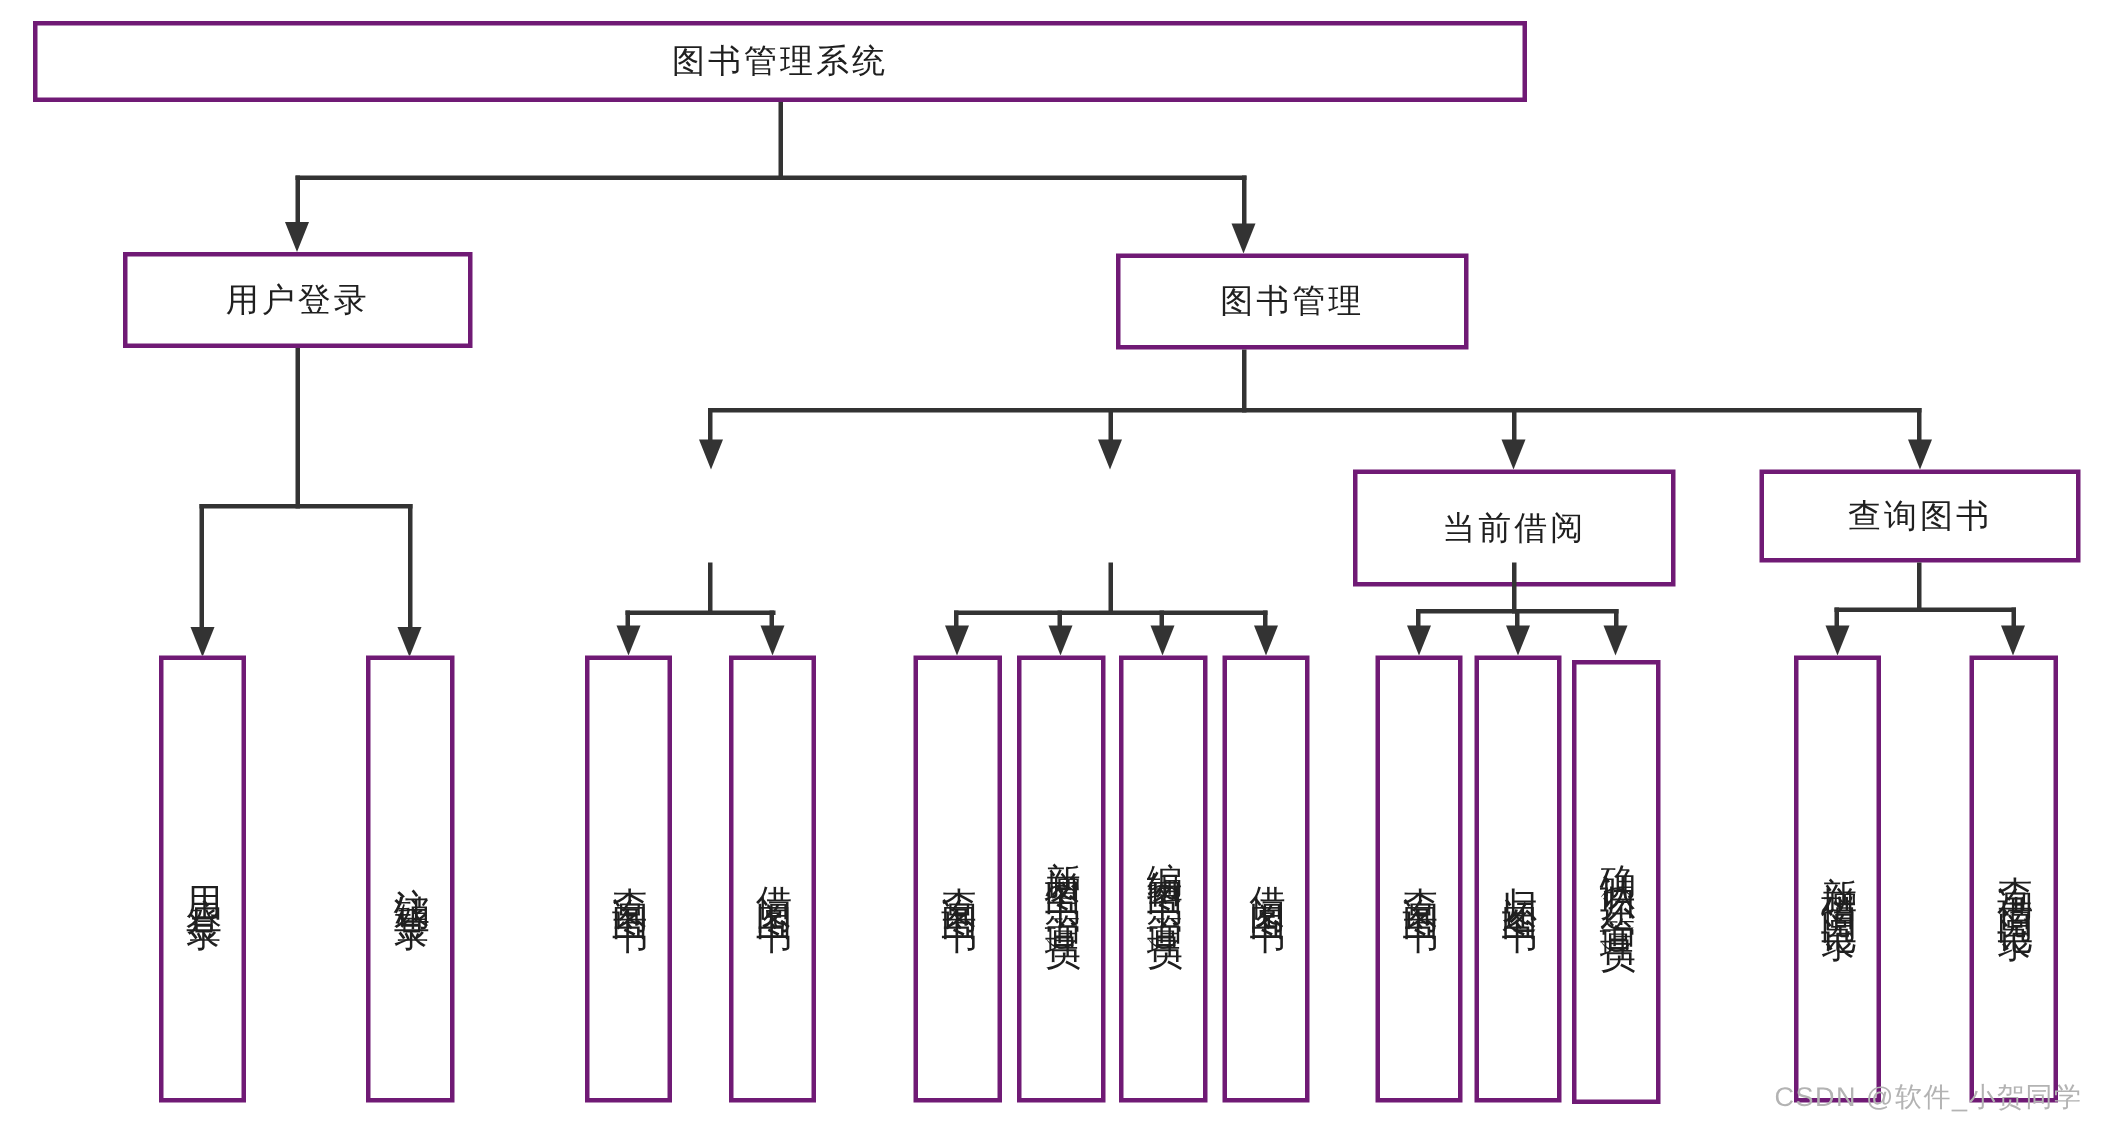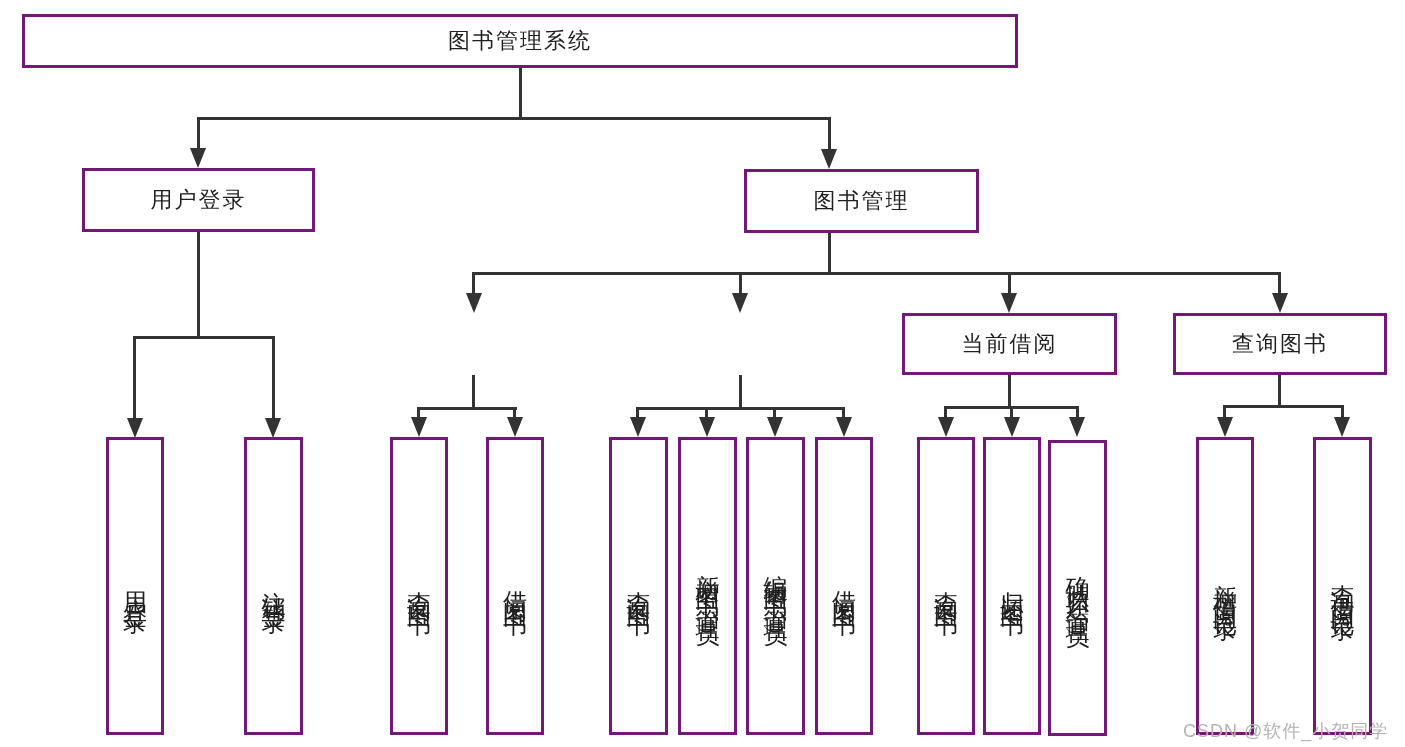--- a/index.html
+++ b/index.html
@@ -84,21 +84,21 @@
   <div class="line hline" style="left:472px; top:272px; width:809px;"></div>
   <div class="line vline" style="left:472px; top:272px; height:25px;"></div>
   <div class="arrow" style="left:466px; top:293px;"></div>
   <div class="line vline" style="left:739px; top:272px; height:25px;"></div>
   <div class="arrow" style="left:732px; top:293px;"></div>
   <div class="line vline" style="left:1008px; top:272px; height:25px;"></div>
   <div class="arrow" style="left:1001px; top:293px;"></div>
   <div class="line vline" style="left:1278px; top:272px; height:25px;"></div>
   <div class="arrow" style="left:1272px; top:293px;"></div>
 
-  <div class="box hbox" style="left:902px; top:313px; width:215px; height:62px;">
+  <div class="box hbox" style="left:902px; top:313px; width:215px; height:78px;">
     <span>当前借阅</span>
   </div>
   <div class="box hbox" style="left:1173px; top:313px; width:214px; height:62px;">
     <span>查询图书</span>
   </div>
 
   <div class="line vline" style="left:472px; top:375px; height:35px;"></div>
   <div class="line hline" style="left:417px; top:407px; width:100px;"></div>
   <div class="line vline" style="left:417px; top:407px; height:14px;"></div>
   <div class="arrow" style="left:411px; top:417px;"></div>

